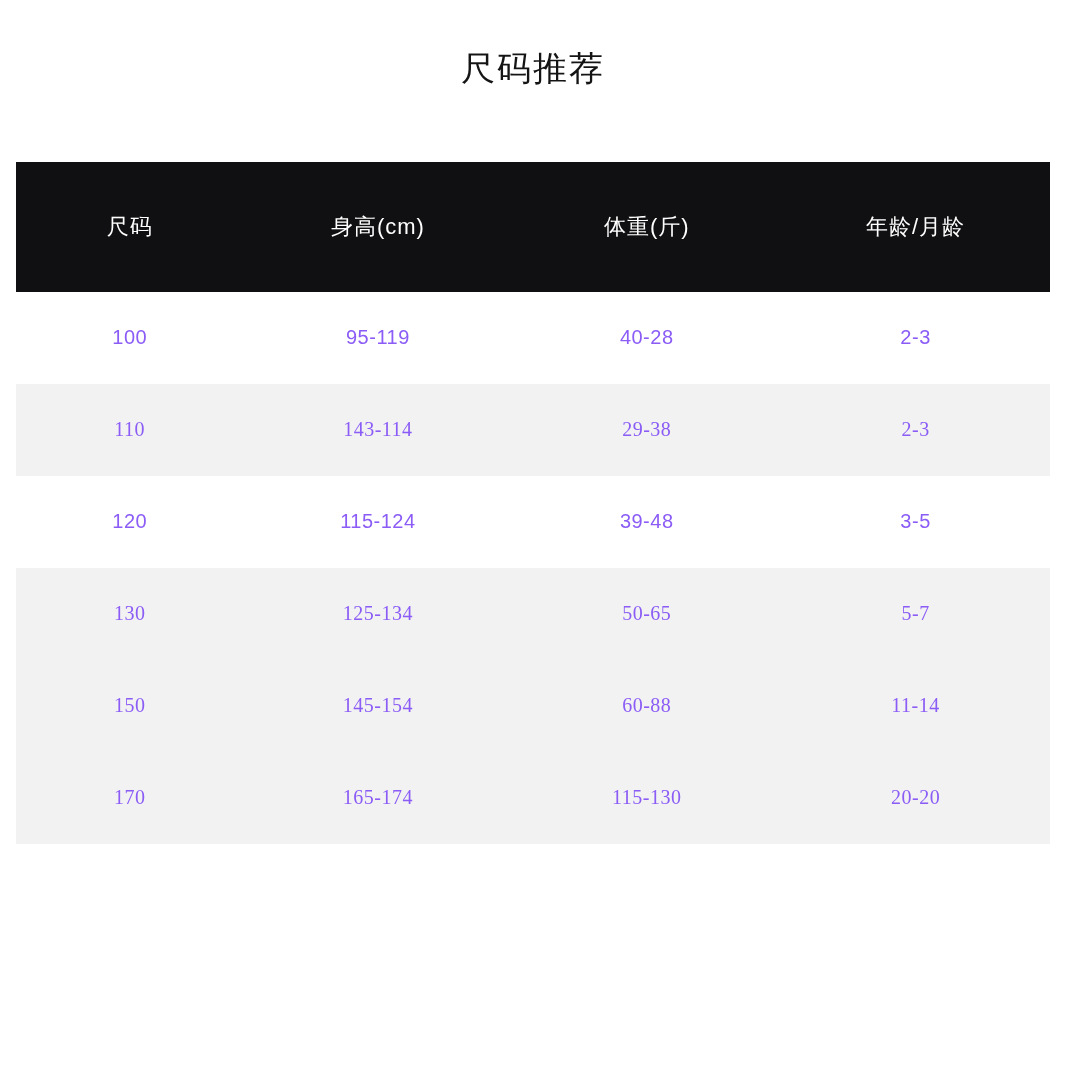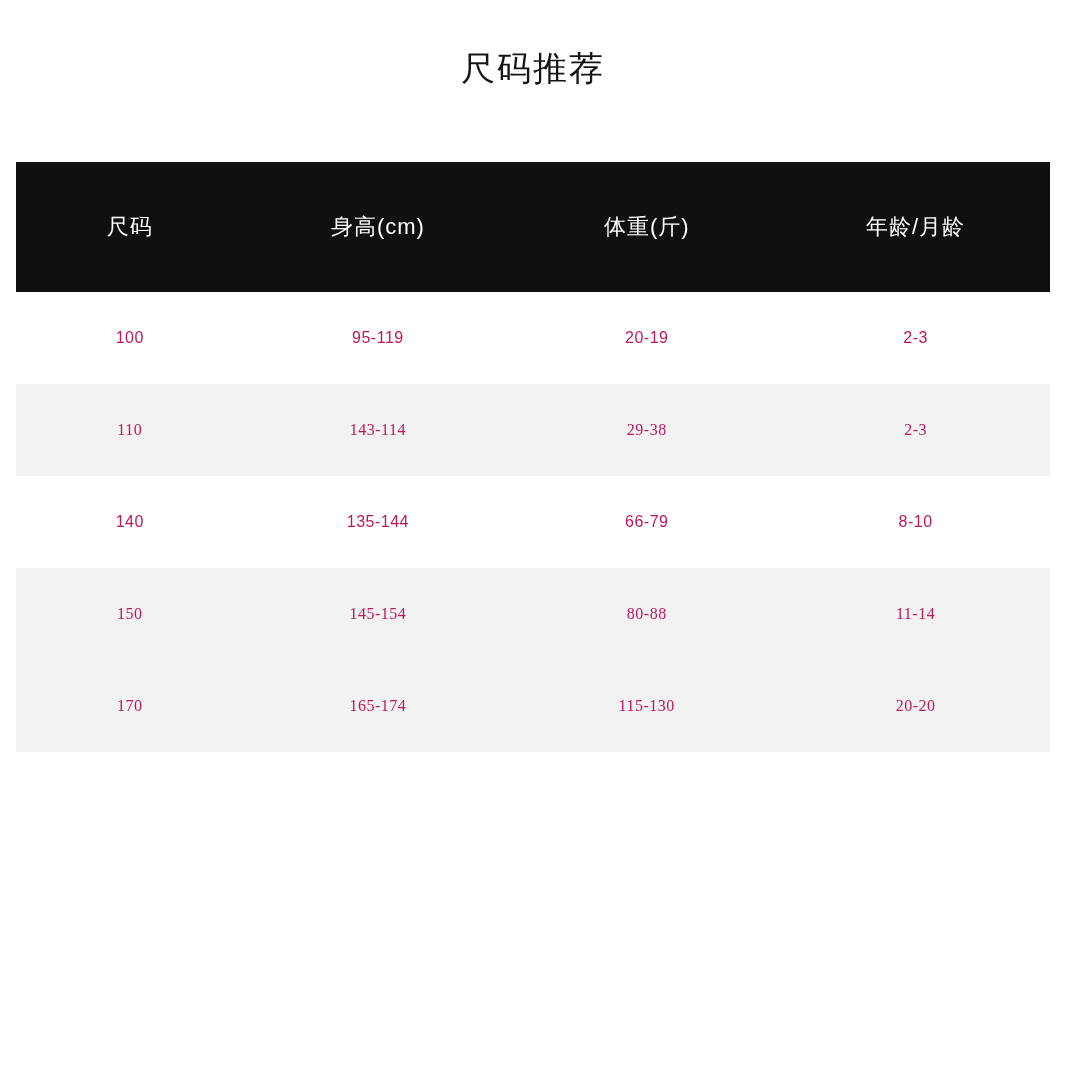--- a/index.html
+++ b/index.html
@@ -46,23 +46,23 @@
   table.size-table thead th {
     color: #ffffff;
     font-size: 22px;
     font-weight: 500;
     letter-spacing: 1px;
     height: 128px;
     vertical-align: middle;
     text-align: center;
   }
   table.size-table tbody td {
-    font-size: 16px;
+    font-size: 20px;
     font-weight: 400;
-    color: #be185d;
+    color: #8b5cf6;
     height: 90px;
     text-align: center;
     vertical-align: middle;
     letter-spacing: 0.5px;
   }
   table.size-table tbody tr.odd-row {
     background: #ffffff;
   }
   table.size-table tbody tr.even-row {
     background: #f2f2f2;
@@ -93,39 +93,45 @@
           <th>尺码</th>
           <th>身高(cm)</th>
           <th>体重(斤)</th>
           <th>年龄/月龄</th>
         </tr>
       </thead>
       <tbody>
         <tr class="odd-row">
           <td>100</td>
           <td>95-119</td>
-          <td>20-19</td>
+          <td>40-28</td>
           <td>2-3</td>
         </tr>
         <tr class="even-row">
           <td>110</td>
           <td>143-114</td>
           <td>29-38</td>
           <td>2-3</td>
         </tr>
         <tr class="odd-row">
-          <td>140</td>
-          <td>135-144</td>
-          <td>66-79</td>
-          <td>8-10</td>
+          <td>120</td>
+          <td>115-124</td>
+          <td>39-48</td>
+          <td>3-5</td>
+        </tr>
+        <tr class="even-row">
+          <td>130</td>
+          <td>125-134</td>
+          <td>50-65</td>
+          <td>5-7</td>
         </tr>
         <tr class="even-row">
           <td>150</td>
           <td>145-154</td>
-          <td>80-88</td>
+          <td>60-88</td>
           <td>11-14</td>
         </tr>
         <tr class="even-row">
           <td>170</td>
           <td>165-174</td>
           <td>115-130</td>
           <td>20-20</td>
         </tr>
       </tbody>
     </table>

